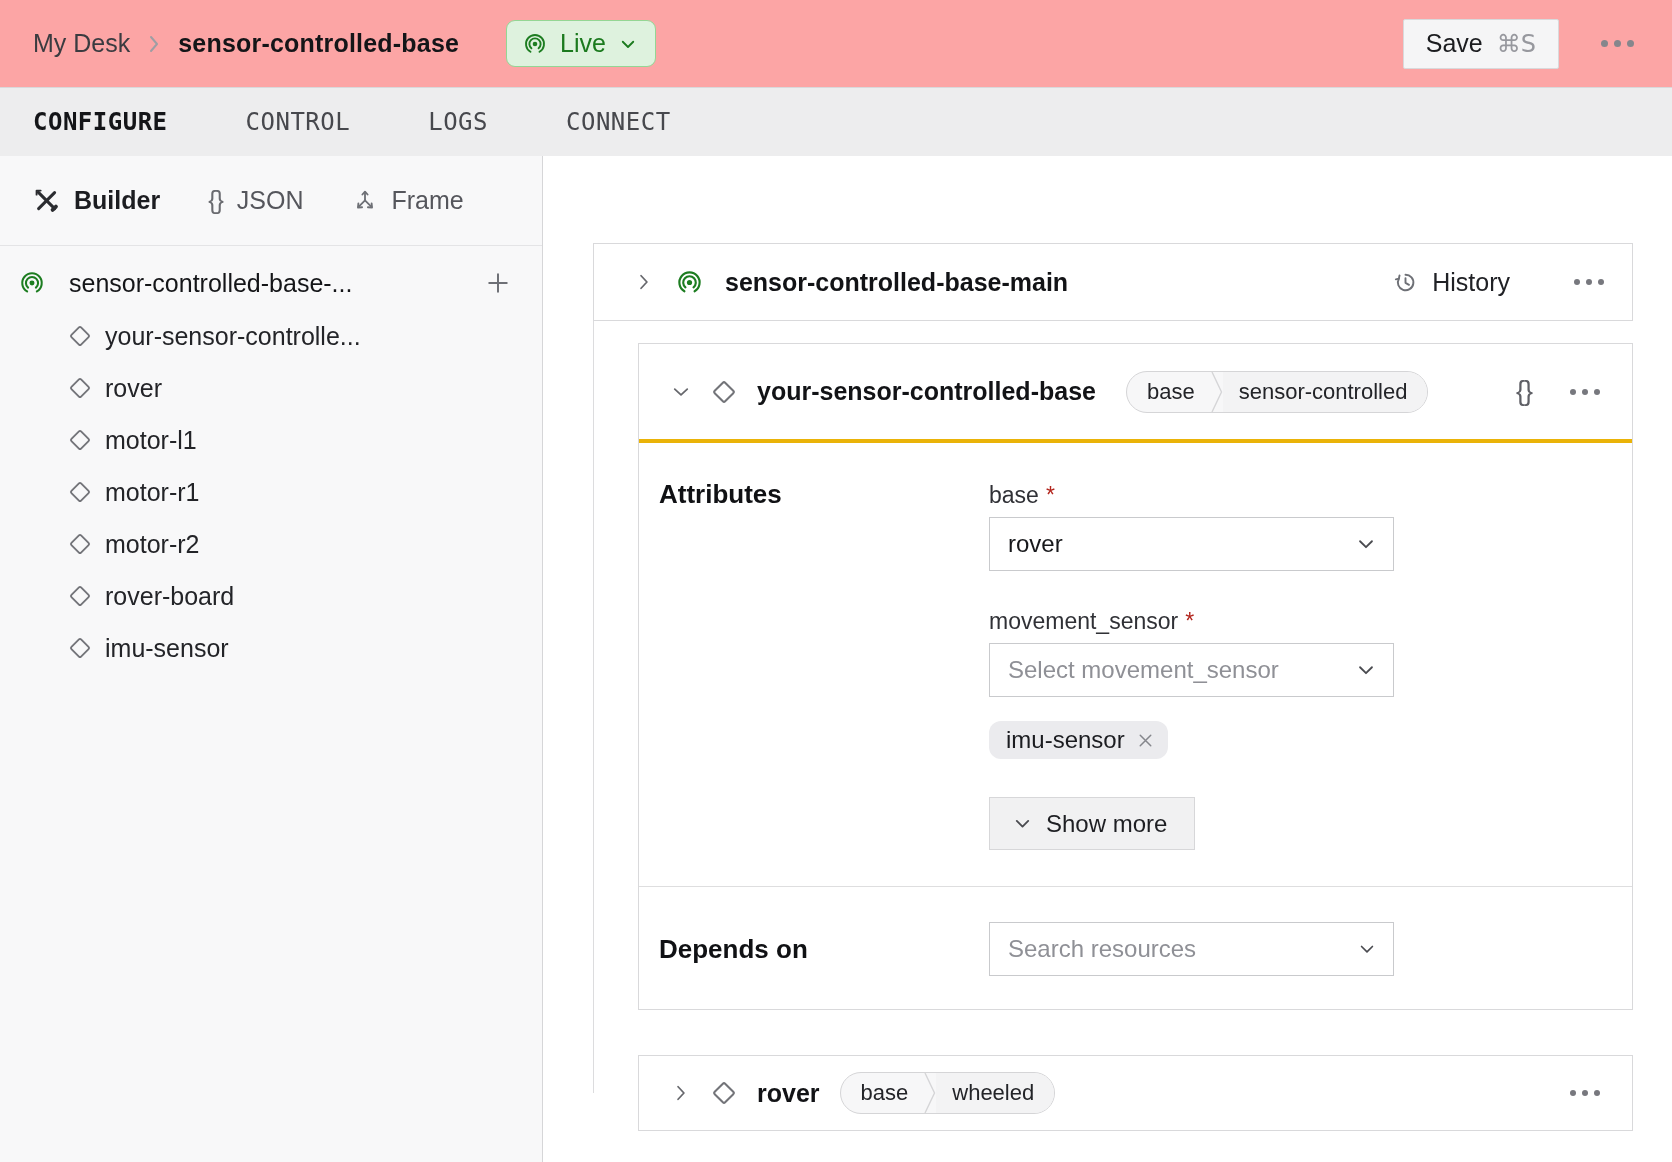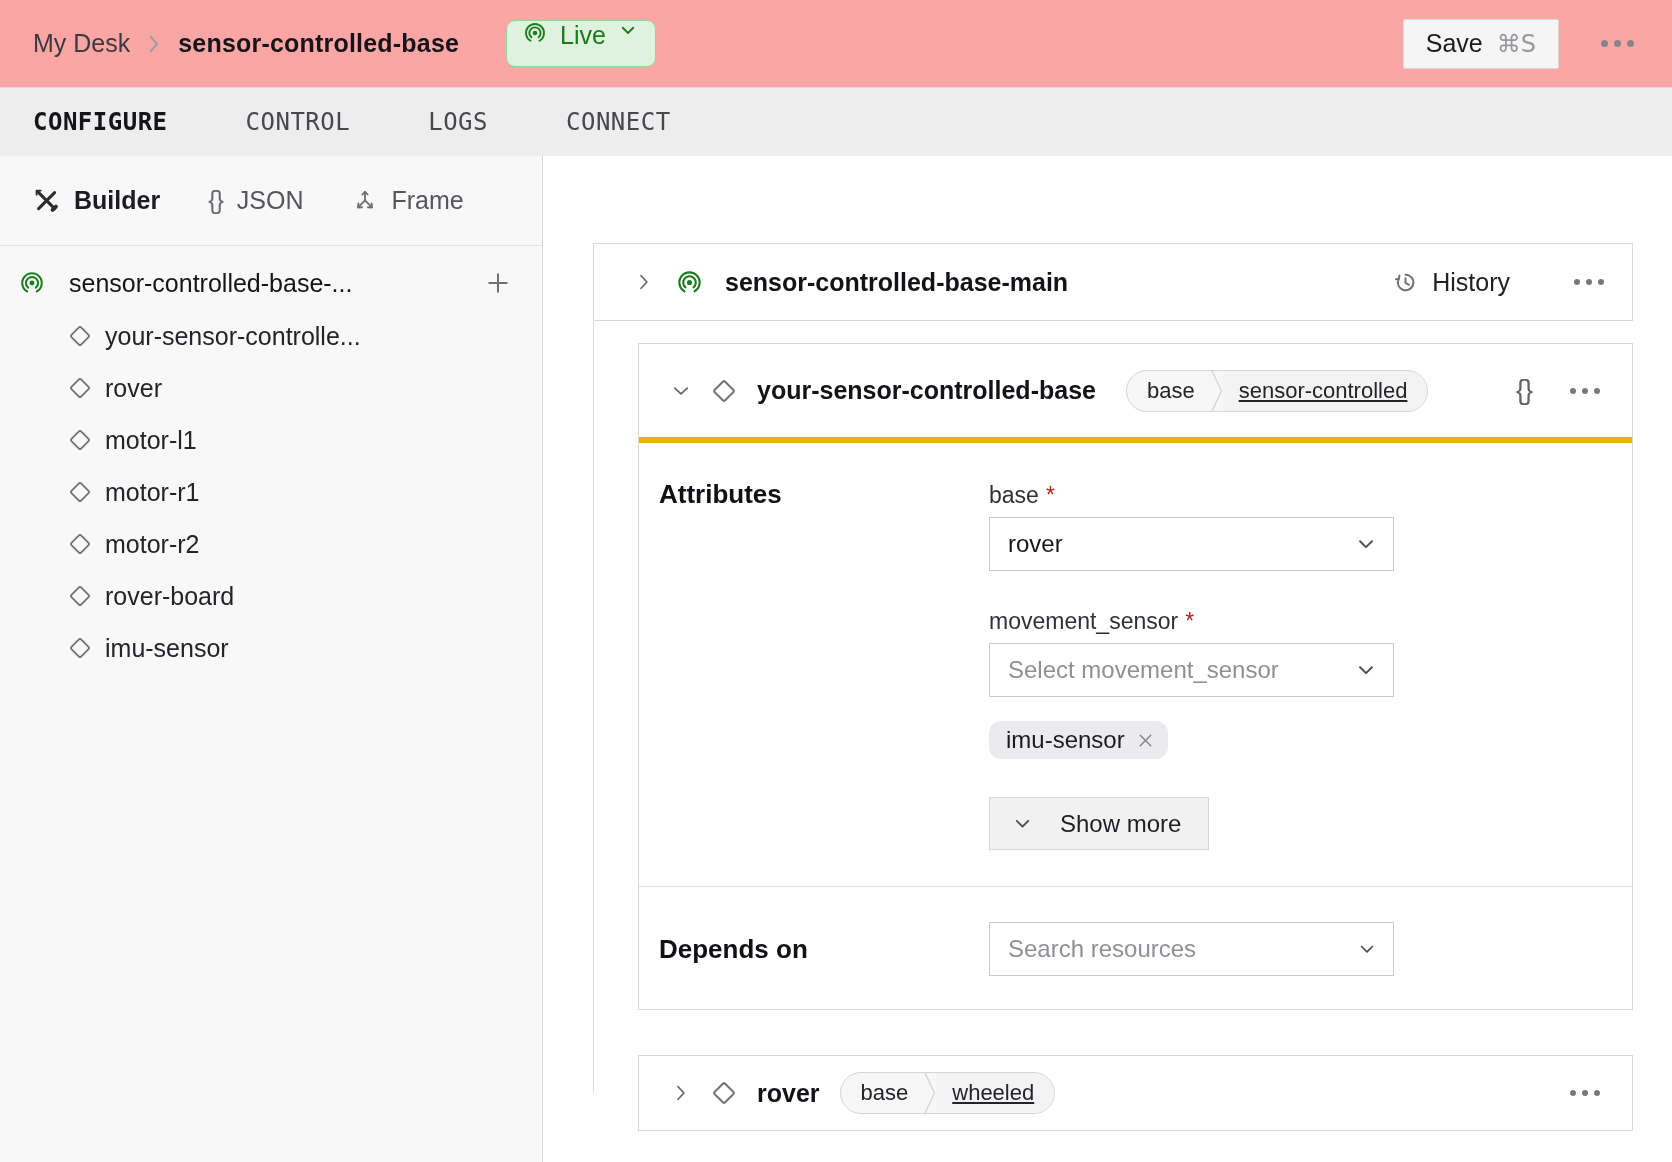--- a/index.html
+++ b/index.html
@@ -9,21 +9,21 @@
     font-family:"Liberation Sans",sans-serif;
     -webkit-font-smoothing:antialiased;
   }
   svg{display:block}
 
   
   .topbar{position:absolute;top:0;left:0;right:0;height:87px;display:flex;align-items:center;
     padding:0 36px 0 33px;box-sizing:border-box;background:#fca5a5;}
   .crumbs{display:flex;align-items:center;gap:16px;font-size:25px;color:#3a3b40;}
   .crumb-current{font-weight:700;color:#141518;letter-spacing:.2px;}
-  .live-badge{margin-left:47px;display:flex;align-items:flex-start;gap:13px;height:47px;
+  .live-badge{margin-left:47px;display:flex;align-items:center;gap:13px;height:47px;
     padding:0 18px 0 16px;border-radius:9px;background:#def2de;border:1.5px solid #94d694;
     box-sizing:border-box;cursor:pointer;}
   .live-label{font-size:25px;color:#1b7a1e;}
   .topbar-right{margin-left:auto;display:flex;align-items:center;gap:40px;}
   .save-btn{display:flex;align-items:center;gap:14px;height:50px;padding:0 22px;
     background:#f5f5f6;border:1px solid #d9d9db;border-radius:2px;cursor:pointer;}
   .save-label{font-size:25px;color:#1b1c1f;}
   .save-shortcut{font-size:24px;color:#97989e;font-family:"DejaVu Sans",sans-serif;}
   .dots{display:flex;gap:6px;align-items:center;cursor:pointer;padding:6px 2px;}
   .dots i{width:7px;height:7px;border-radius:50%;background:#85868c;display:block;}
@@ -59,43 +59,43 @@
 
   .card-machine{left:50px;top:87px;width:1040px;height:78px;display:flex;align-items:center;
     gap:22px;padding:0 26px 0 40px;}
   .card-title{font-weight:700;font-size:25px;color:#121316;white-space:nowrap;}
   .history-btn{margin-left:auto;display:flex;align-items:center;gap:13px;cursor:pointer;}
   .history-label{font-size:25px;color:#202125;}
   .gap30{width:18px;}
 
   .card-component{left:95px;top:187px;width:995px;height:667px;}
   .comp-header{height:99px;display:flex;align-items:center;gap:20px;
-    padding:0 30px 0 32px;border-bottom:6px solid #eab308;box-sizing:border-box;}
+    padding:0 30px 0 32px;border-bottom:4px solid #eab308;box-sizing:border-box;}
   .badge{display:inline-flex;align-items:center;height:42px;border:1.5px solid #d5d5d7;
     border-radius:999px;background:#f7f7f8;overflow:hidden;box-sizing:border-box;margin-left:10px;}
   .badge-seg{font-size:22px;color:#232428;padding:0 16px 0 20px;display:flex;align-items:center;height:100%;}
-  .badge-seg.right{padding:0 20px 0 16px;background:#f3f3f4;text-decoration:underline;}
+  .badge-seg.right{padding:0 20px 0 16px;background:#f3f3f4;}
   .header-actions{margin-left:auto;display:flex;align-items:center;gap:36px;}
   .braces-btn{font-size:27px;color:#5f6066;letter-spacing:-1px;cursor:pointer;font-weight:500;}
 
   .attrs{display:flex;padding:36px 30px 0 20px;box-sizing:border-box;height:443px;}
   .section-heading{font-size:26px;font-weight:600;color:#101114;width:330px;flex:none;}
   .fields{width:405px;flex:none;}
   .field-label{font-size:23px;color:#303136;height:32px;display:flex;align-items:center;gap:7px;margin-bottom:6px;}
   .req{color:#b3261e;}
   .select{height:54px;border:1px solid #c9cacd;background:#fff;display:flex;align-items:center;
     justify-content:space-between;padding:0 16px 0 18px;box-sizing:border-box;cursor:pointer;}
   .select .value{font-size:24px;color:#17181b;}
   .select .placeholder{font-size:24px;color:#8f9096;}
   .field2{margin-top:34px;}
   .chip-row{margin-top:24px;display:flex;}
   .chip{display:inline-flex;align-items:center;gap:10px;height:38px;padding:0 12px 0 17px;
     background:#ebebee;border-radius:12px;font-size:24px;color:#1b1c20;}
   .chip .x{cursor:pointer;display:flex;}
-  .show-more{margin-top:38px;display:inline-flex;align-items:center;gap:27px;height:53px;
+  .show-more{margin-top:38px;display:inline-flex;align-items:center;gap:13px;height:53px;
     padding:0 27px 0 22px;background:#f1f1f2;border:1px solid #d7d7d9;box-sizing:border-box;cursor:pointer;}
   .show-more-label{font-size:24px;color:#1e1f23;}
 
   .depends{border-top:1px solid #dededf;height:125px;display:flex;align-items:center;
     padding-left:20px;box-sizing:border-box;}
 
   .card-rover{left:95px;top:899px;width:995px;height:76px;display:flex;align-items:center;
     gap:20px;padding:0 30px 0 32px;}
 </style>
 </head>

